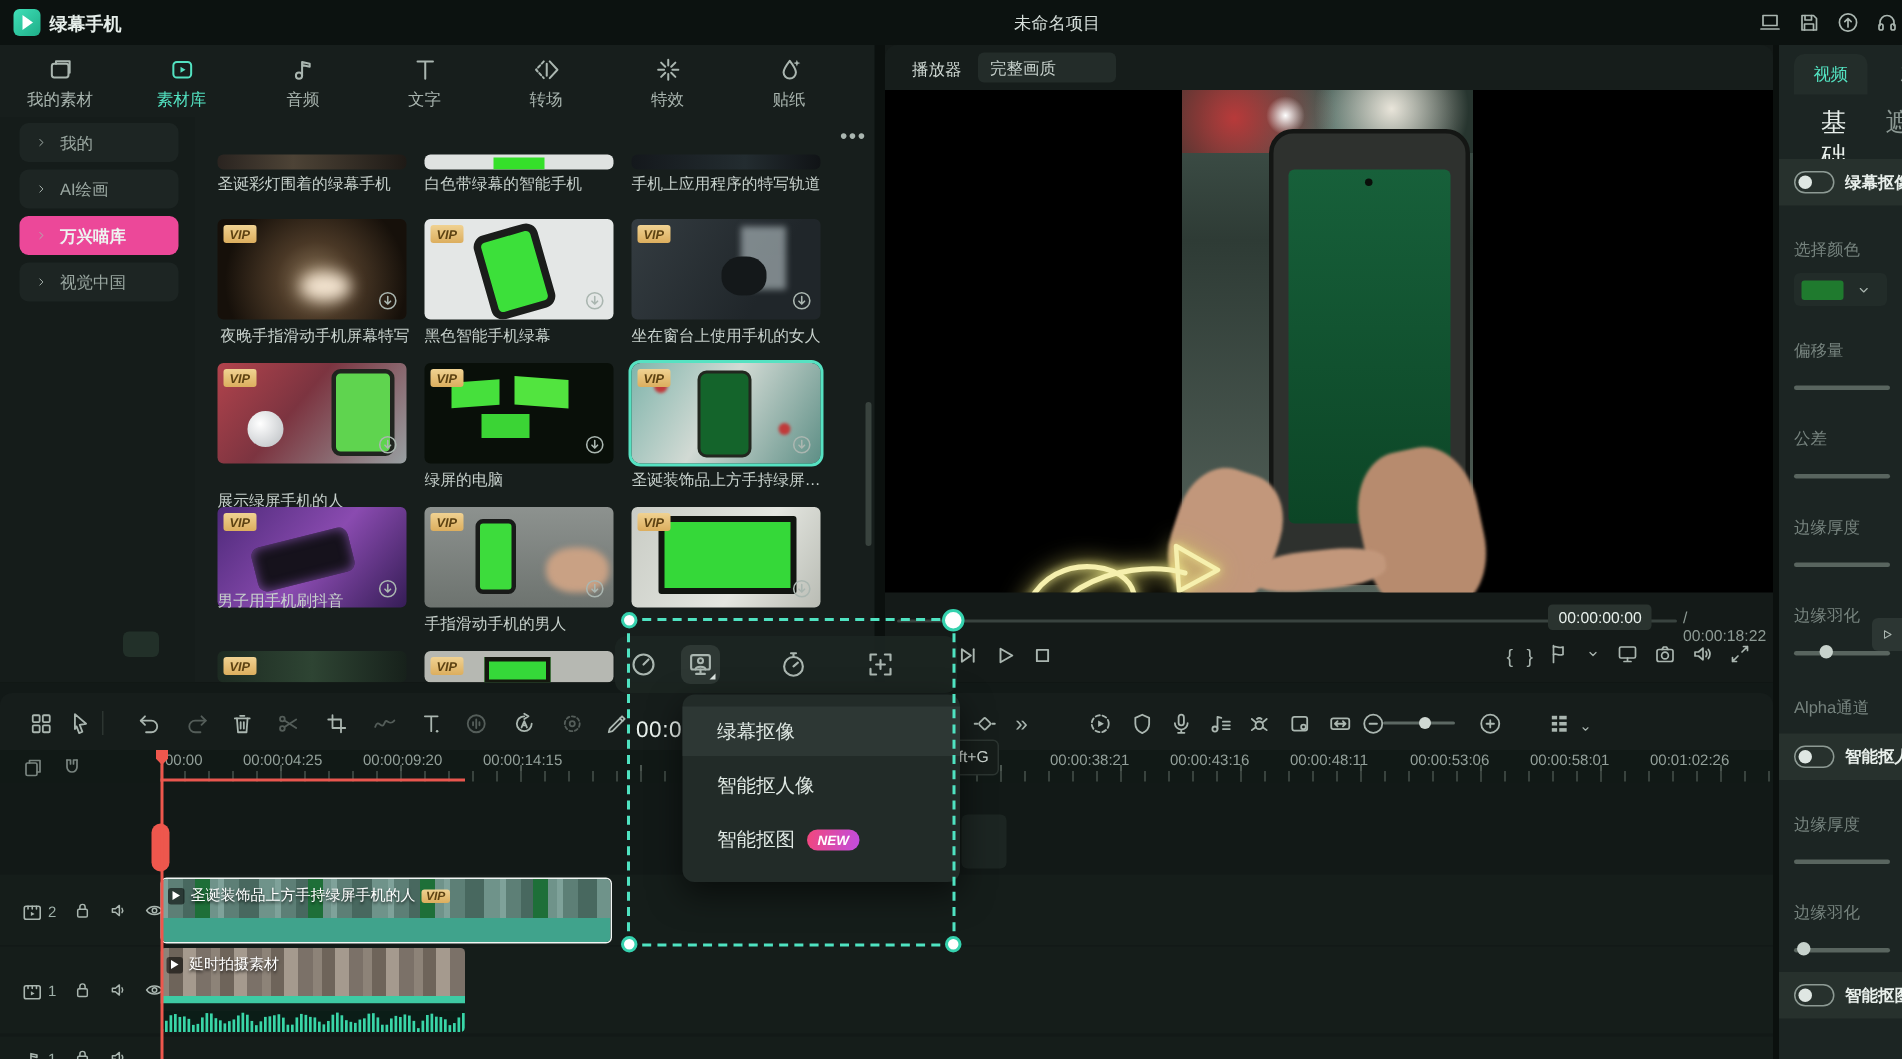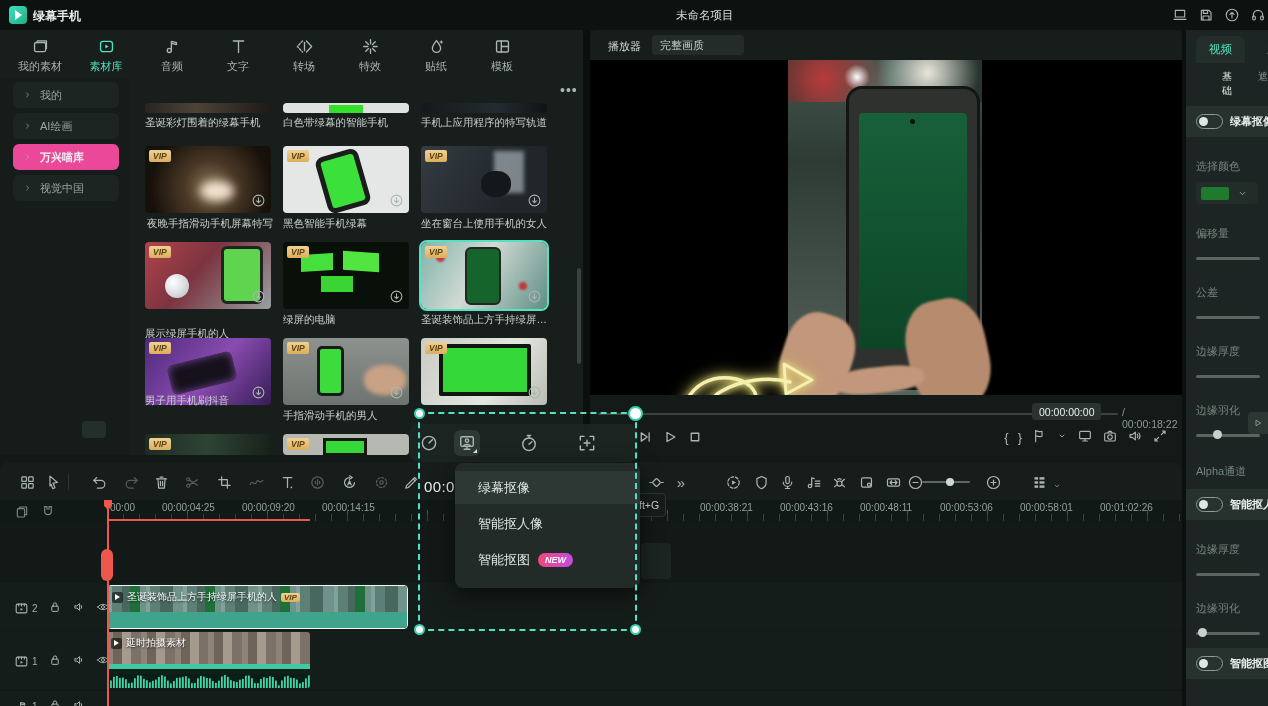--- a/index.html
+++ b/index.html
@@ -14,21 +14,21 @@
   #titlebar{left:0;top:0;width:1268px;height:30px;background:#0c1210;}
   #logo{left:9px;top:6px;width:18px;height:18px;border-radius:4px;background:linear-gradient(135deg,#3fe0b8,#1fae88);}
   #logo i{position:absolute;left:6px;top:4px;width:0;height:0;border-left:7px solid #fff;border-top:5px solid transparent;border-bottom:5px solid transparent;}
   #app-name{left:33px;top:8px;font-weight:bold;color:#e6eeea;font-size:12px;}
   #menus{left:78px;top:0;height:30px;display:flex;align-items:center;gap:19px;}
   #menus .menu{color:#c9d3ce;font-size:11.5px;padding:2px 4px;cursor:default;}
   #project-title{left:676px;top:8px;color:#d6deda;font-size:11.5px;}
   #titlebar-icons{left:1172px;top:7px;display:flex;gap:10px;}
   
   #media-panel{left:0;top:30px;width:583px;height:425px;background:#171e1c;overflow:hidden;}
-  #media-tabs{position:absolute;left:18px;top:4px;display:flex;gap:22px;}
+  #media-tabs{position:absolute;left:18px;top:4px;display:flex;gap:37px;}
   .mtab{display:flex;flex-direction:column;align-items:center;gap:3px;width:44px;padding:3px 0;color:#a8b4ae;}
   .mtab .lbl{font-size:11px;white-space:nowrap;}
   .mtab.on,.mtab.on .ic{color:#53e2c1;}
   #media-sidebar{position:absolute;left:0;top:48px;width:130px;height:377px;background:#151c1a;}
   .sbitem{position:absolute;left:13px;width:106px;height:26px;border-radius:6px;background:#1d2523;display:flex;align-items:center;gap:8px;padding-left:10px;box-sizing:border-box;color:#9aa7a1;}
   .sbitem.on{background:#ec4899;color:#eef4f1;font-weight:bold;}
   .sbitem .ic{width:9px;}
   #collapse-btn{left:82px;top:391px;width:24px;height:17px;border-radius:4px;background:#223029;display:flex;align-items:center;justify-content:center;color:#53e2c1;}
   #search-bar{left:134px;top:49px;width:420px;height:24px;border-radius:4px;background:#222b28;display:flex;align-items:center;gap:8px;padding:0 8px;box-sizing:border-box;}
   #search-text{color:#94a19b;font-size:11.5px;flex:1;}
@@ -100,21 +100,21 @@
   #pv-controls{position:absolute;left:0;top:392px;width:100%;height:33px;}
   #pvc-left{position:absolute;left:46px;top:6px;display:flex;gap:7px;}
   #pvc-right{position:absolute;right:14px;top:6px;display:flex;gap:9px;align-items:center;}
   .brace{font-size:13px;color:#aab6b0;}
   
   #inspector{left:1186px;top:30px;width:82px;height:676px;background:#1c2523;overflow:hidden;}
   #insp-tabs{position:absolute;left:0;top:6px;width:100%;height:28px;}
   .itab{position:absolute;top:0;height:27px;display:flex;align-items:center;justify-content:center;font-size:11.5px;color:#93a09a;padding:0 13px;border-radius:7px 7px 0 0;}
   .itab.on{background:#232d2a;color:#53e2c1;}
   #insp-subtabs{position:absolute;left:0;top:40px;width:100%;height:24px;display:flex;gap:26px;padding-left:28px;box-sizing:border-box;}
-  .istab{font-size:10px;color:#8b9893;text-align:right;}
+  .istab{font-size:17px;color:#8b9893;}
   .istab.on{color:#e8efeb;}
   #insp-body{position:absolute;left:0;top:66px;width:100%;padding:0 10px;box-sizing:border-box;}
   .tgrow{display:flex;align-items:center;gap:7px;background:#27312d;margin:10px -10px 4px;padding:8px 10px;}
   .tgrow .lbl{color:#e8efeb;font-weight:bold;font-size:11px;white-space:nowrap;}
   .toggle{width:25px;height:13px;border:1.5px solid #8d9a94;border-radius:8px;position:relative;flex:none;}
   .toggle i{position:absolute;left:1.5px;top:1.5px;width:9px;height:9px;border-radius:50%;background:#dfe7e3;}
   .plabel{color:#76837e;font-size:11px;margin-top:22px;}
   .sliderw{position:relative;height:10px;margin-top:12px;}
   .sline{position:absolute;left:0;top:4px;width:64px;height:2.5px;background:#59655f;border-radius:2px;}
   .shandle{position:absolute;top:0;width:9px;height:9px;border-radius:50%;background:#c7d2cc;}

